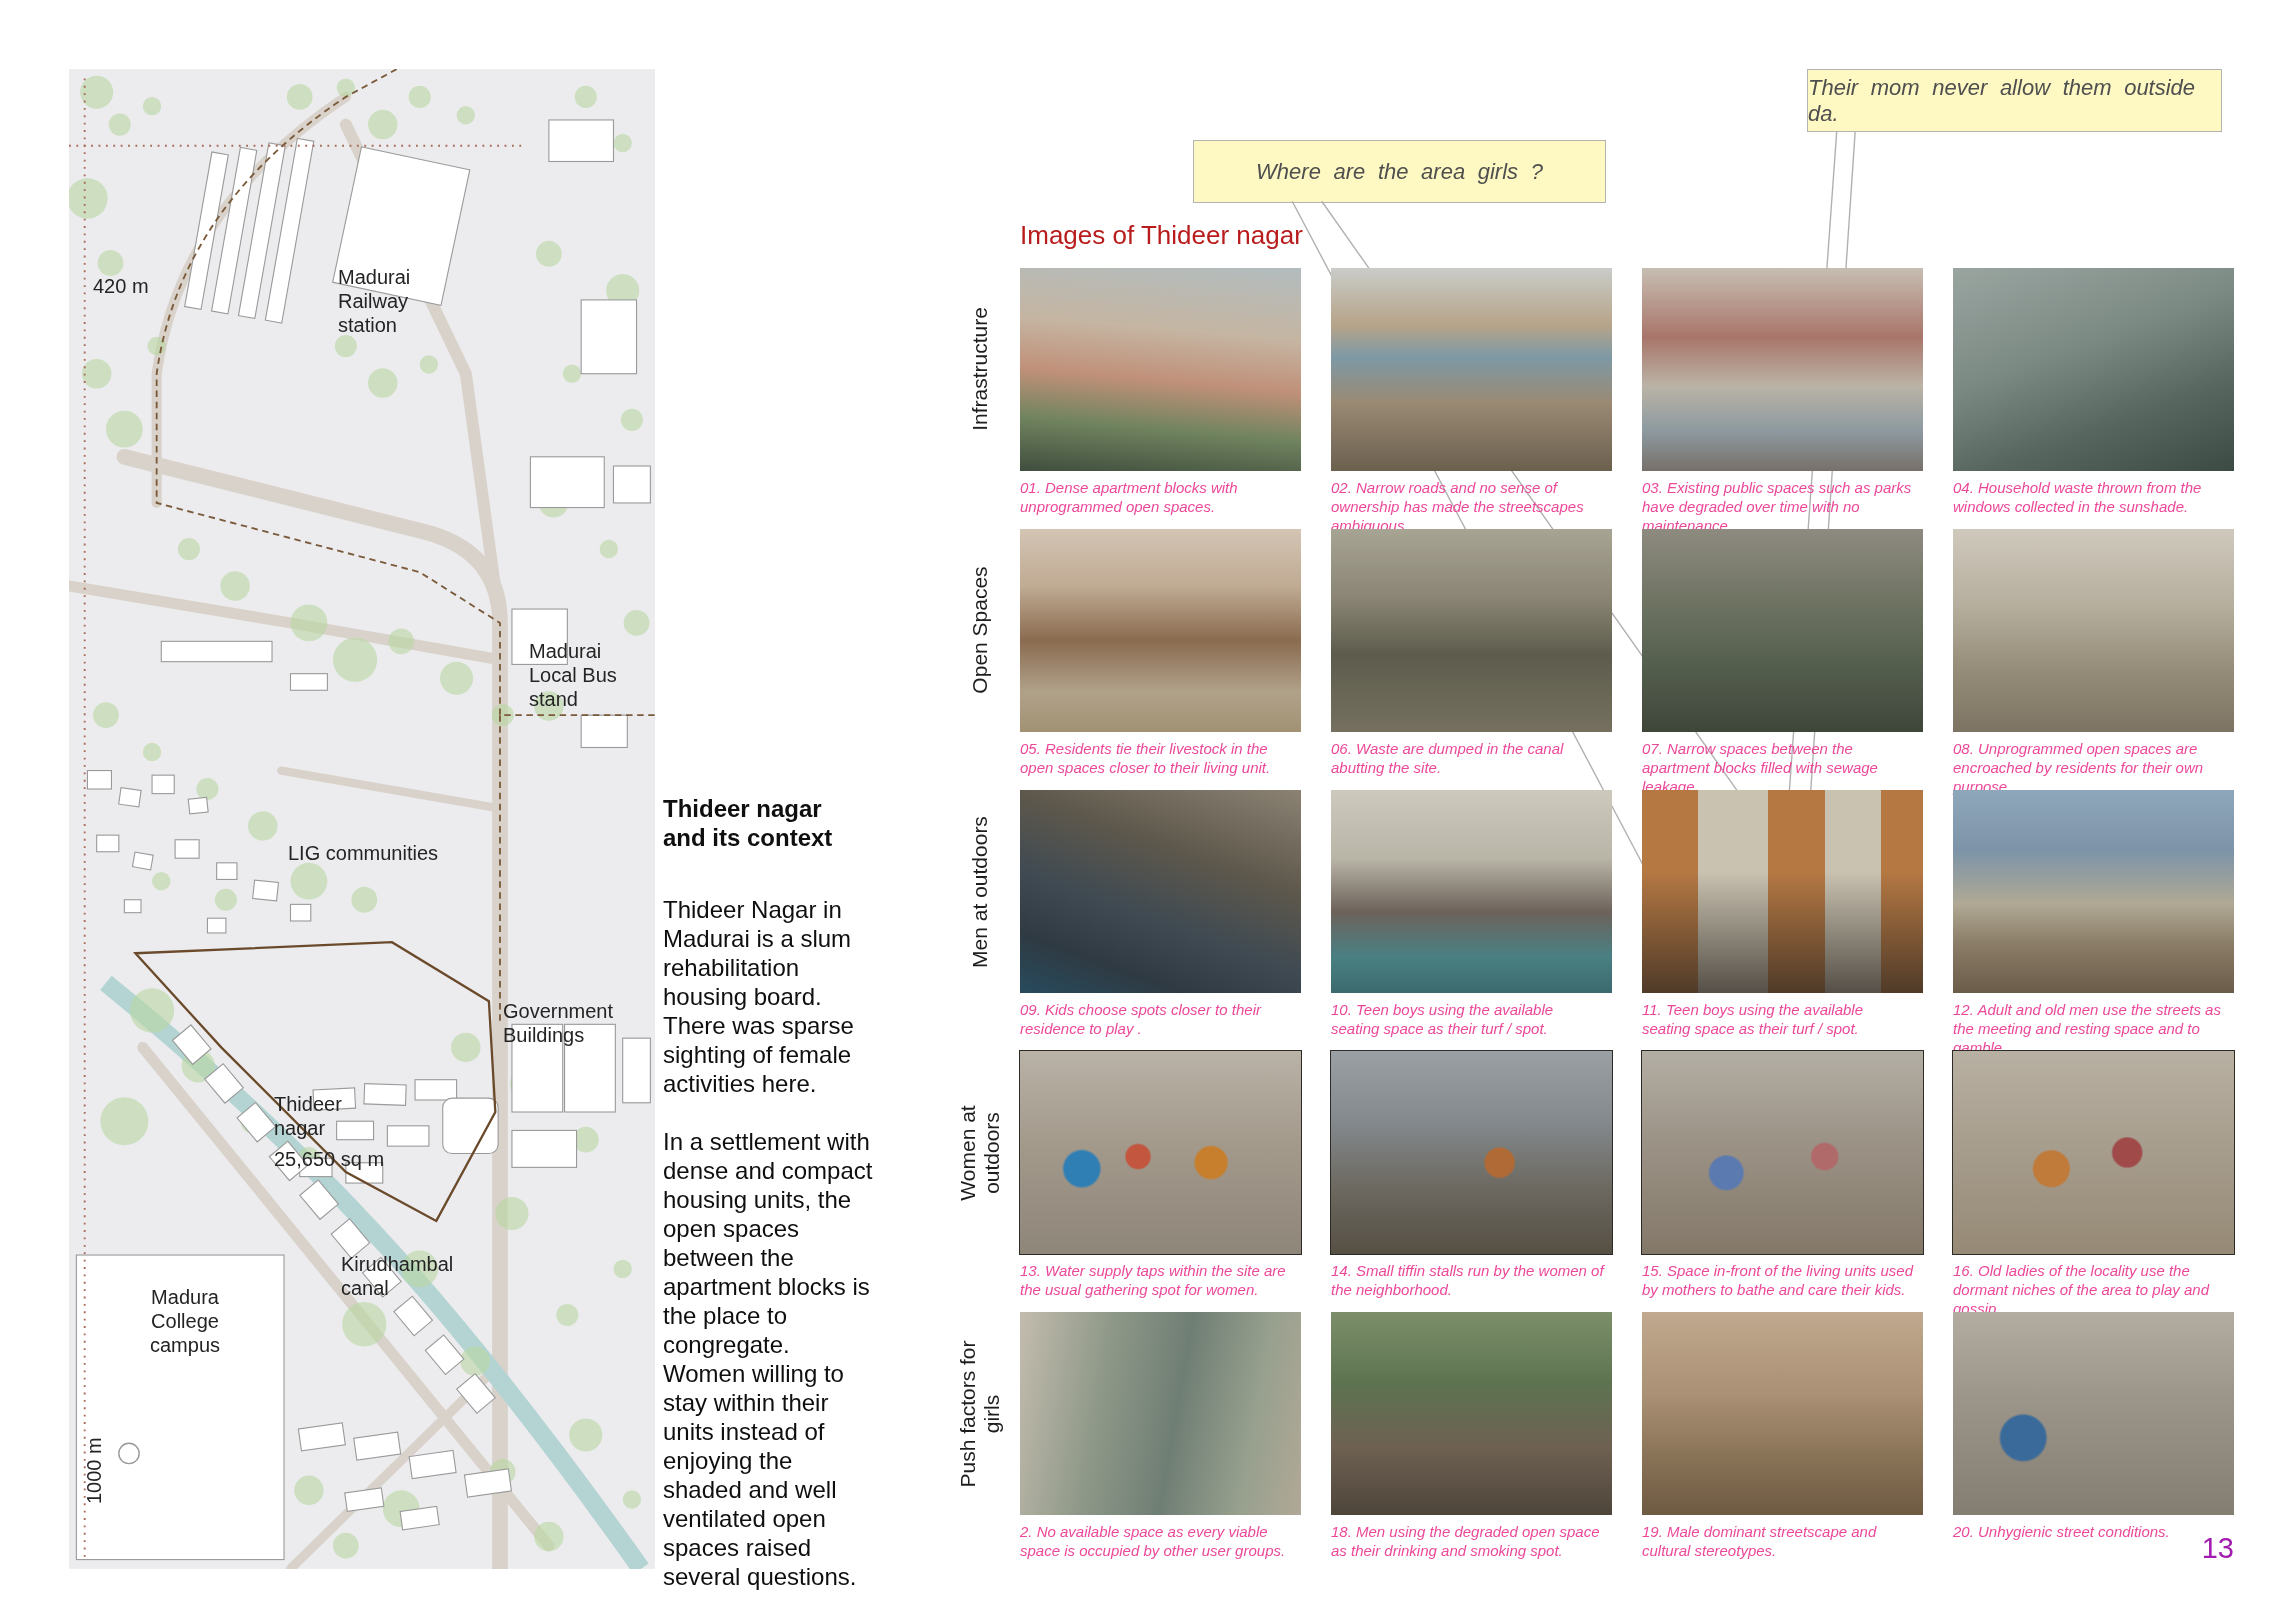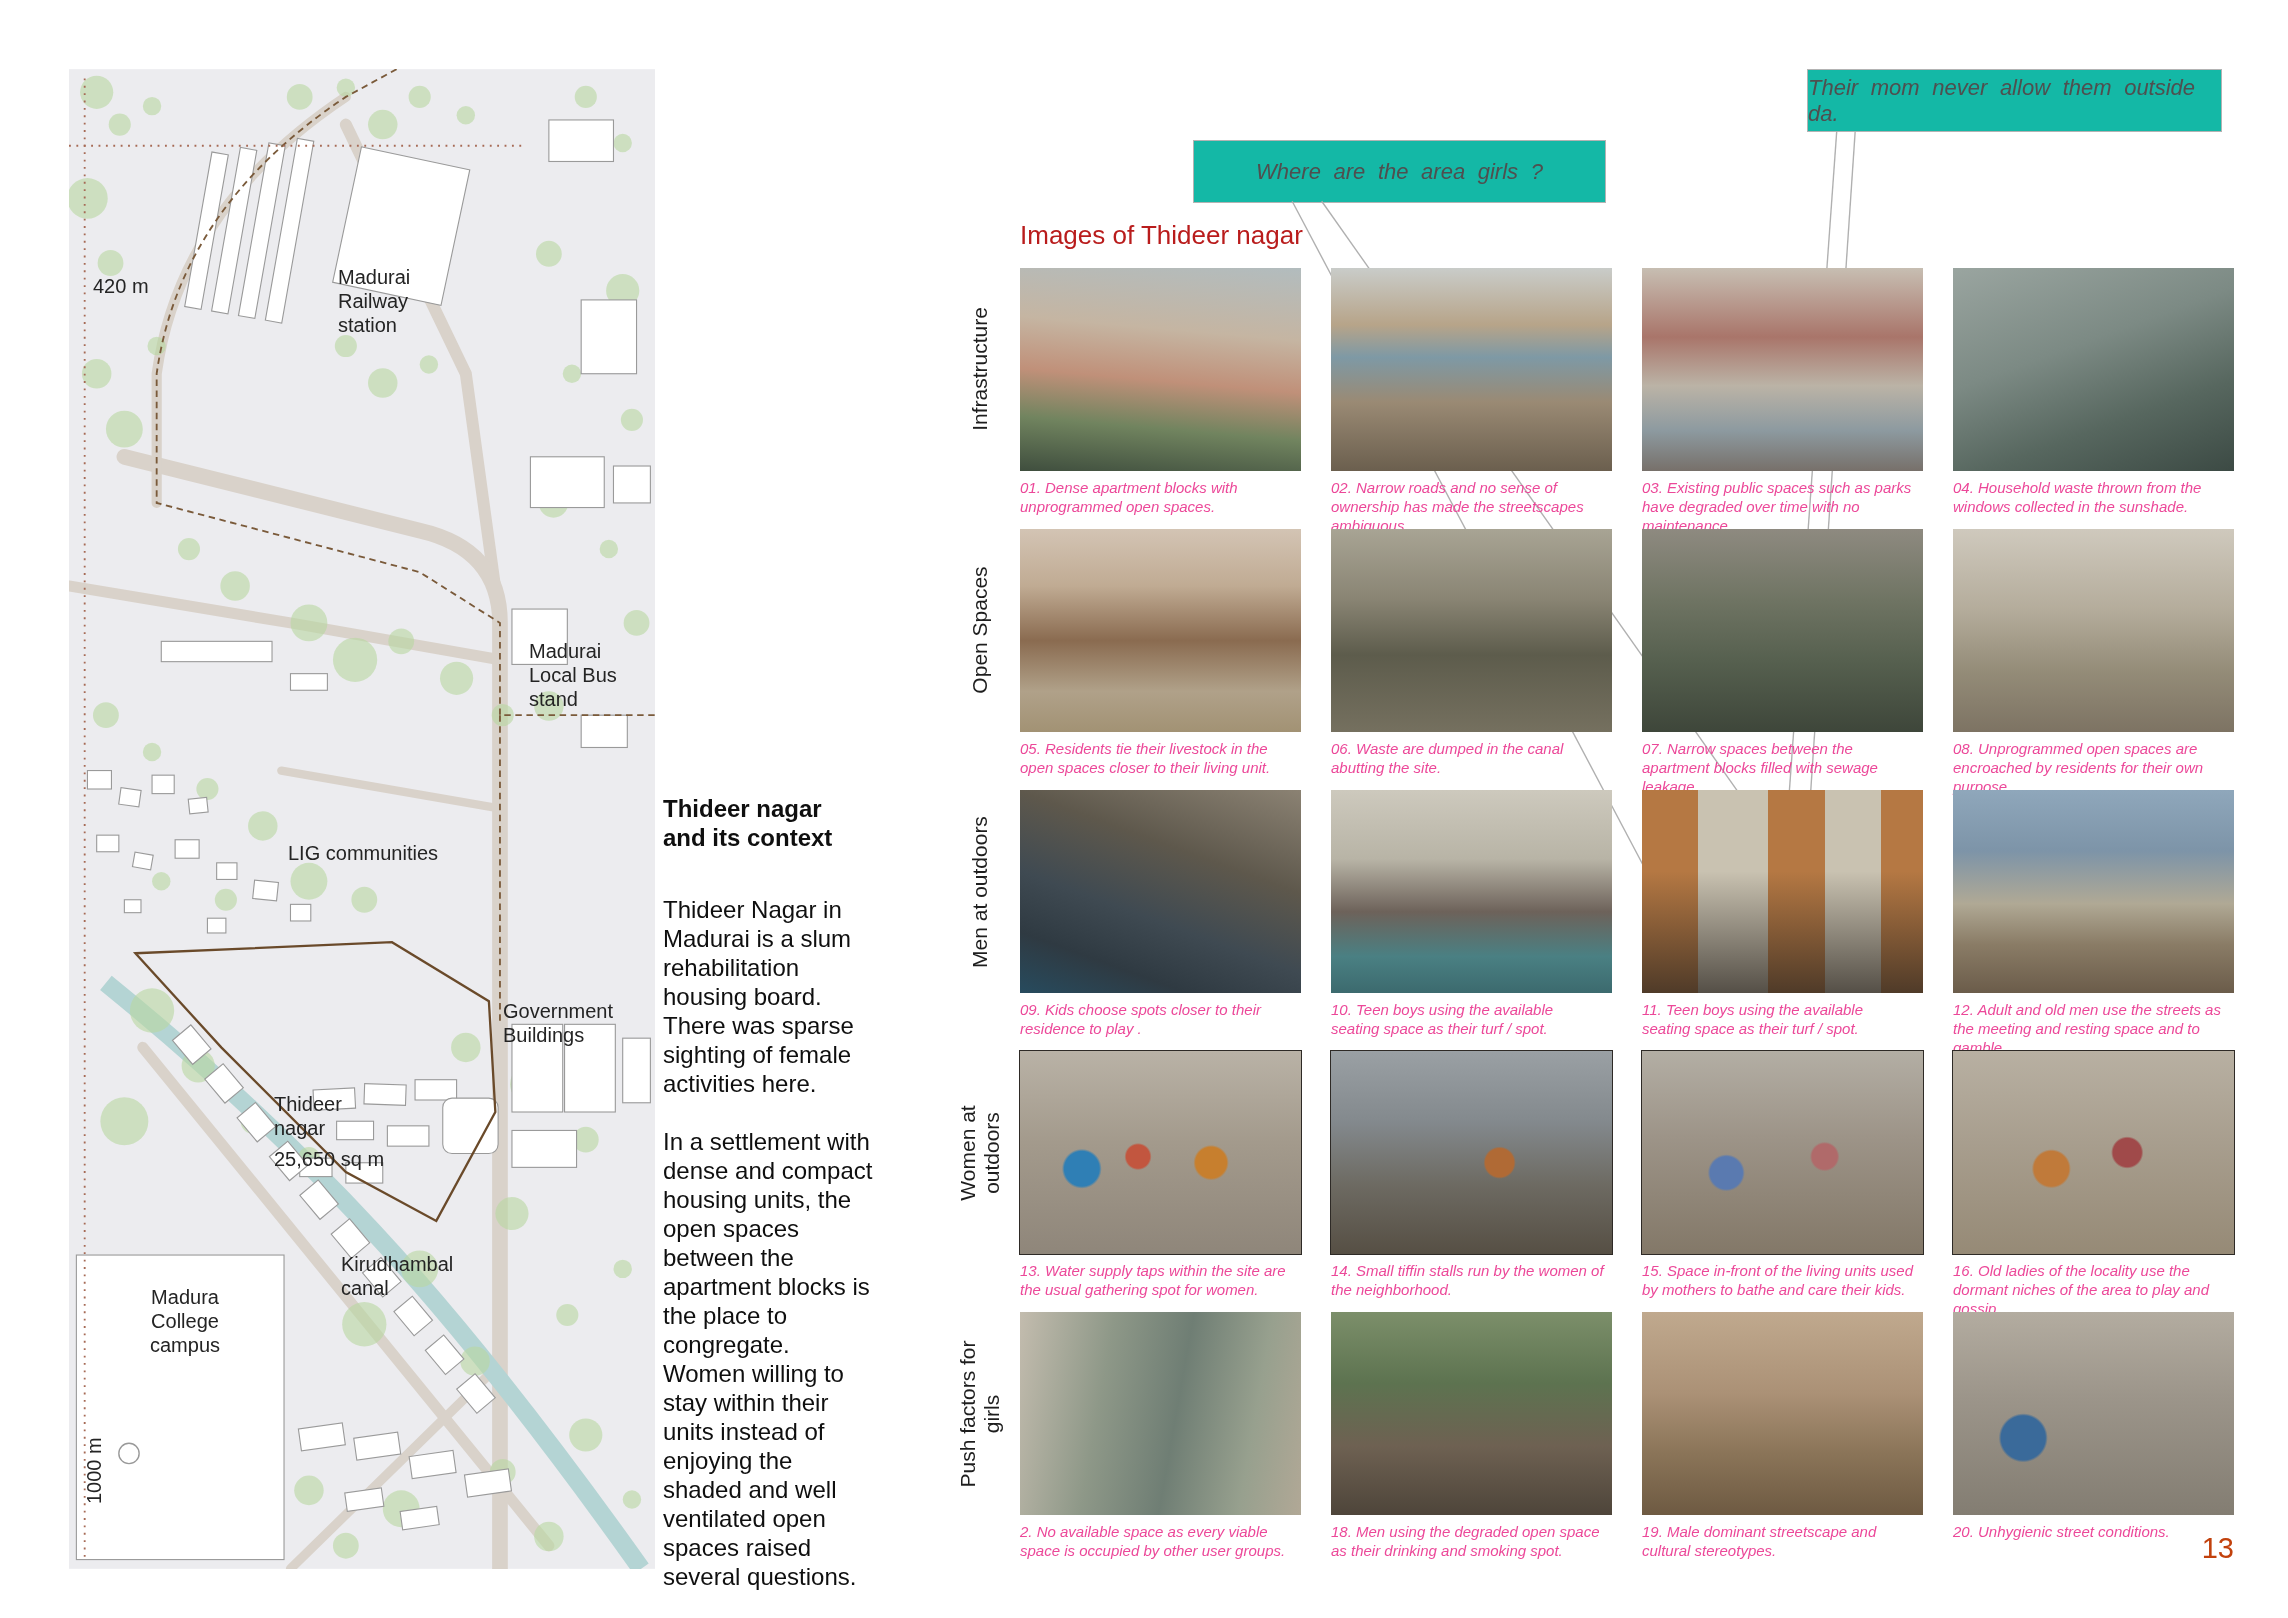--- a/index.html
+++ b/index.html
@@ -23,28 +23,28 @@
         display:grid;grid-template-columns:repeat(4,281px);column-gap:30px;grid-auto-rows:247px;row-gap:14px;}
   figure.cell{margin:0;position:relative;}
   .photo{width:281px;height:203px;}
   figcaption{font-size:15px;line-height:19.4px;font-style:italic;color:#ec4899;margin-top:6.5px;width:273px;}
   .row4 .photo{outline:1.4px solid #2e2a26;outline-offset:-0.9px;}
 
   .row-label{position:absolute;font-size:21px;line-height:24px;color:#1e1e1e;text-align:center;
              white-space:pre-line;transform:translate(-50%,-50%) rotate(-90deg);}
 
   
-  .bubble{position:absolute;border:0.9px solid #b3b3b3;background:#14b8a6;display:flex;align-items:center;
+  .bubble{position:absolute;border:0.9px solid #b3b3b3;background:#fef9c3;display:flex;align-items:center;
           justify-content:center;font-size:22px;font-style:italic;color:#4f4f4f;word-spacing:6.5px;}
   .bubble1{left:1193px;top:140px;width:411px;height:61px;}
   .bubble2{left:1807px;top:69px;width:413px;height:61px;}
 
   .connectors{position:absolute;left:0;top:0;pointer-events:none;}
 
-  .page-number{position:absolute;right:55px;top:1532px;font-size:29px;color:#c2410c;}
+  .page-number{position:absolute;right:55px;top:1532px;font-size:29px;color:#a21caf;}
 
   
   .p1{background:linear-gradient(185deg,#b2bcbe 0%,#c5b5a2 32%,#c09079 55%,#71845f 76%,#3f4e3e 100%);}
   .p2{background:linear-gradient(180deg,#c9ccc9 0%,#b7a489 28%,#7e99a5 44%,#9a8a74 66%,#6b5f4e 100%);}
   .p3{background:linear-gradient(180deg,#c7beb2 0%,#a9756a 34%,#bbb3a6 58%,#8d9aa0 80%,#77706a 100%);}
   .p4{background:linear-gradient(160deg,#9aa5a0 0%,#7c8a84 40%,#57675f 70%,#3c4a44 100%);}
   .p5{background:linear-gradient(180deg,#d3c4b4 0%,#c0ab93 28%,#8a6b50 55%,#b0a189 80%,#a29274 100%);}
   .p6{background:linear-gradient(180deg,#a8a494 0%,#8a8574 34%,#5d5c4c 62%,#75705f 100%);}
   .p7{background:linear-gradient(180deg,#8e8a80 0%,#6f7463 35%,#56604f 65%,#3e463a 100%);}
   .p8{background:linear-gradient(180deg,#cfc9bd 0%,#b4ac9b 40%,#948c78 70%,#7d7363 100%);}

